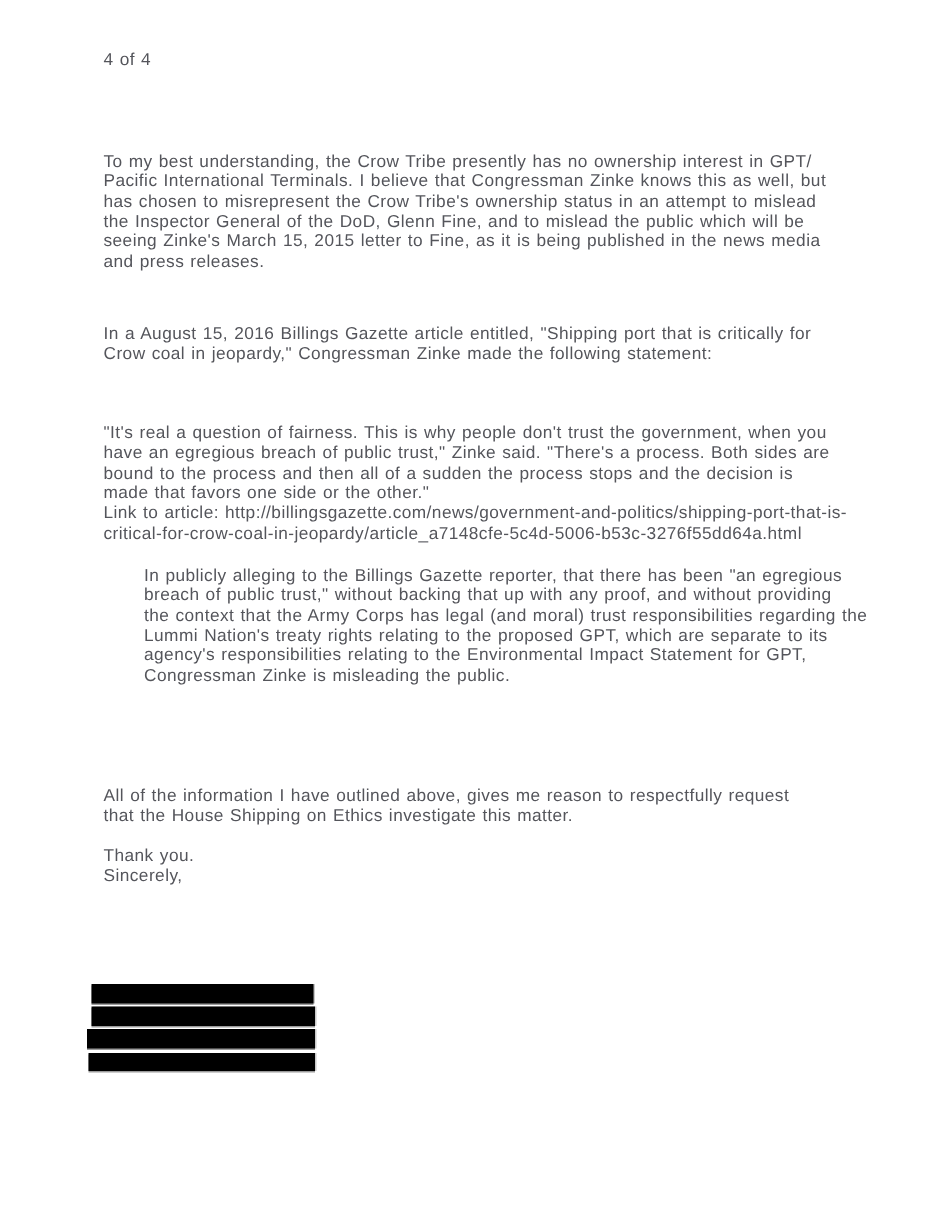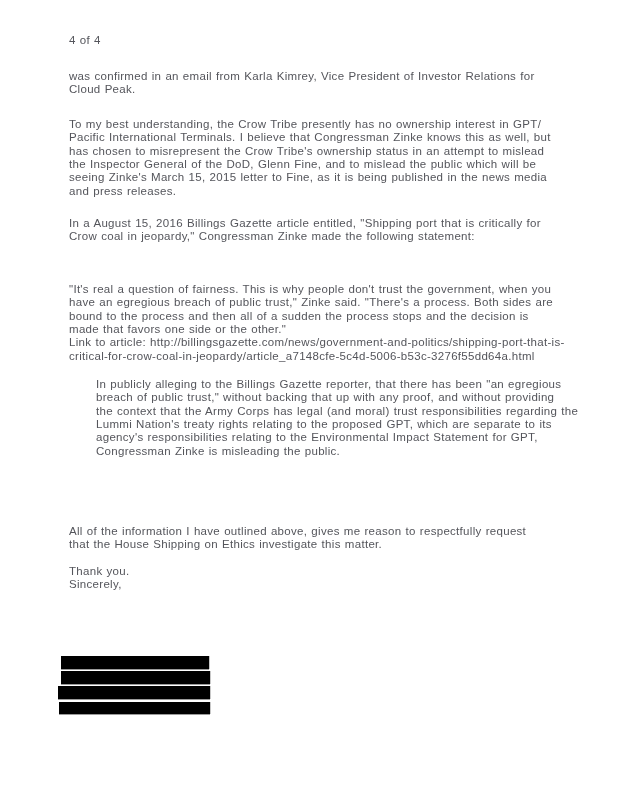--- a/index.html
+++ b/index.html
@@ -21,21 +21,21 @@
     left: 69px;
     width: 500px;
     font-size: 11.5px;
     line-height: 13.35px;
     letter-spacing: 0.3px;
     word-spacing: 0.6px;
     white-space: pre-line;
   }
   .b-pagenum { top: 34px; }
   .b-p1 { top: 70px; }
-  .b-p2 { top: 118px; }
+  .b-p2 { top: 102px; }
   .b-p3 { top: 217px; }
   .b-quote { top: 283px; }
   .b-p5 { top: 378px; margin-left: 27px; }
   .b-p6 { top: 471px; }
   .b-p7 { top: 525px; }
   .b-closing { top: 565px; }
   .b-signame { top: 643px; }
   .redactions {
     position: absolute;
     left: 58px;
@@ -53,22 +53,20 @@
   .redaction-bar:nth-child(3) { width: 152px; margin-left: 0; }
   .redaction-bar:nth-child(4) { width: 151px; margin-left: 1px; }
 </style>
 </head>
 <body>
 
 <div class="page">
 
   <div class="txt b-pagenum">4 of 4</div>
 
-  <div class="txt b-p1">was confirmed in an email from Karla Kimrey, Vice President of Investor Relations for
-Cloud Peak.</div>
 
   <div class="txt b-p2">To my best understanding, the Crow Tribe presently has no ownership interest in GPT/
 Pacific International Terminals. I believe that Congressman Zinke knows this as well, but
 has chosen to misrepresent the Crow Tribe's ownership status in an attempt to mislead
 the Inspector General of the DoD, Glenn Fine, and to mislead the public which will be
 seeing Zinke's March 15, 2015 letter to Fine, as it is being published in the news media
 and press releases.</div>
 
   <div class="txt b-p3">In a August 15, 2016 Billings Gazette article entitled, "Shipping port that is critically for
 Crow coal in jeopardy," Congressman Zinke made the following statement:</div>

